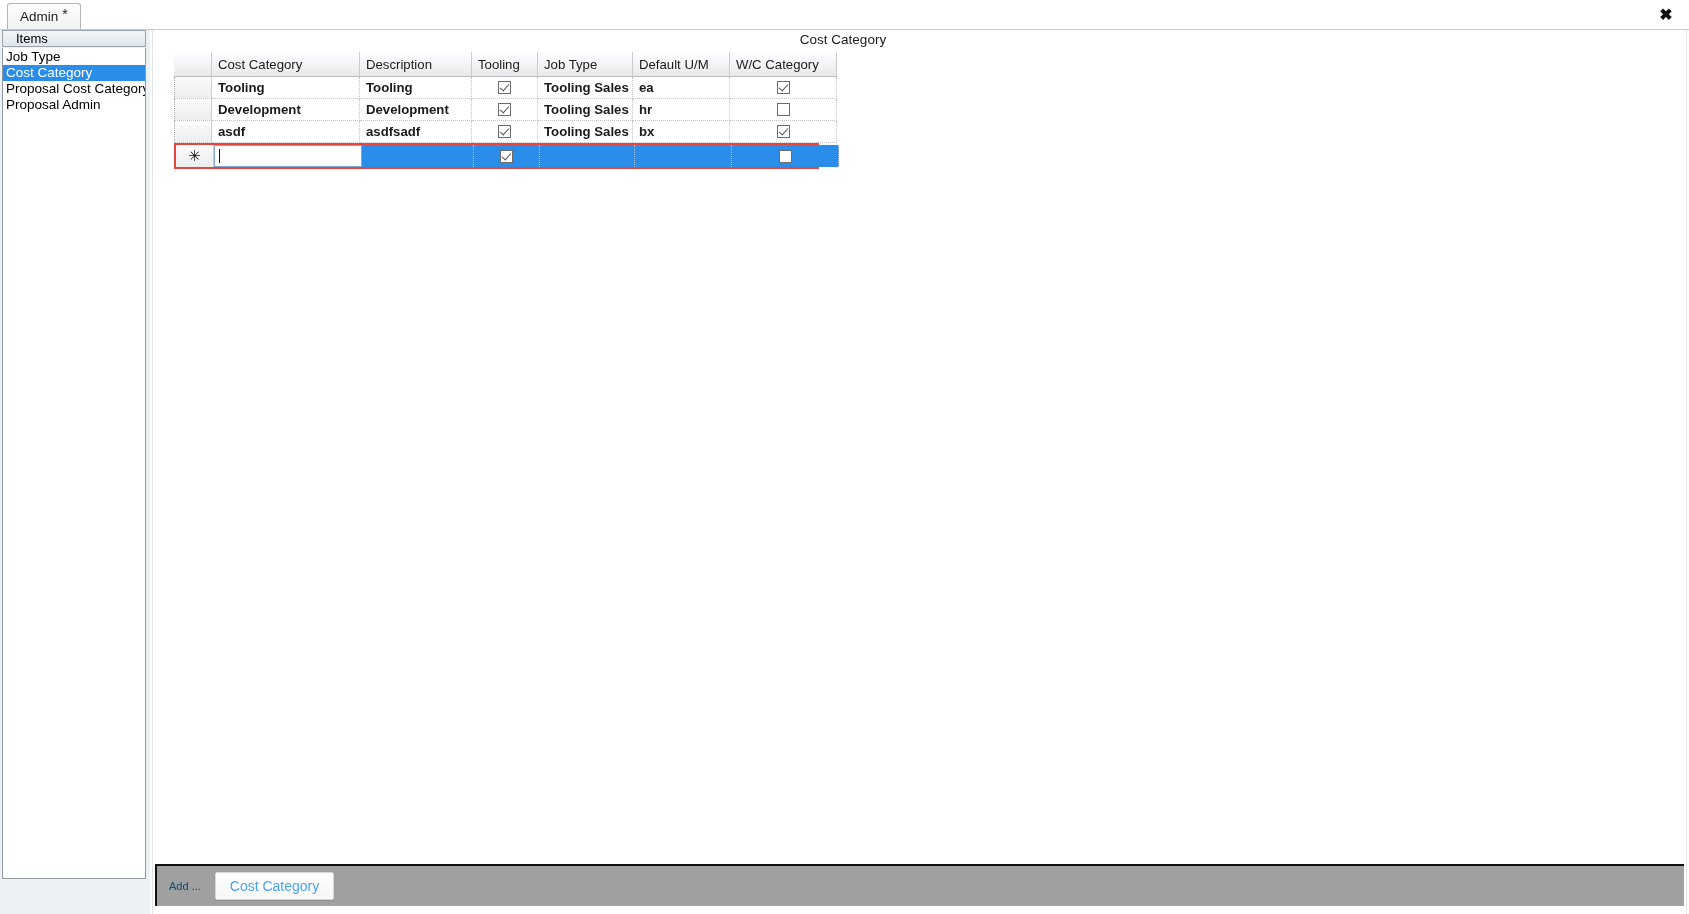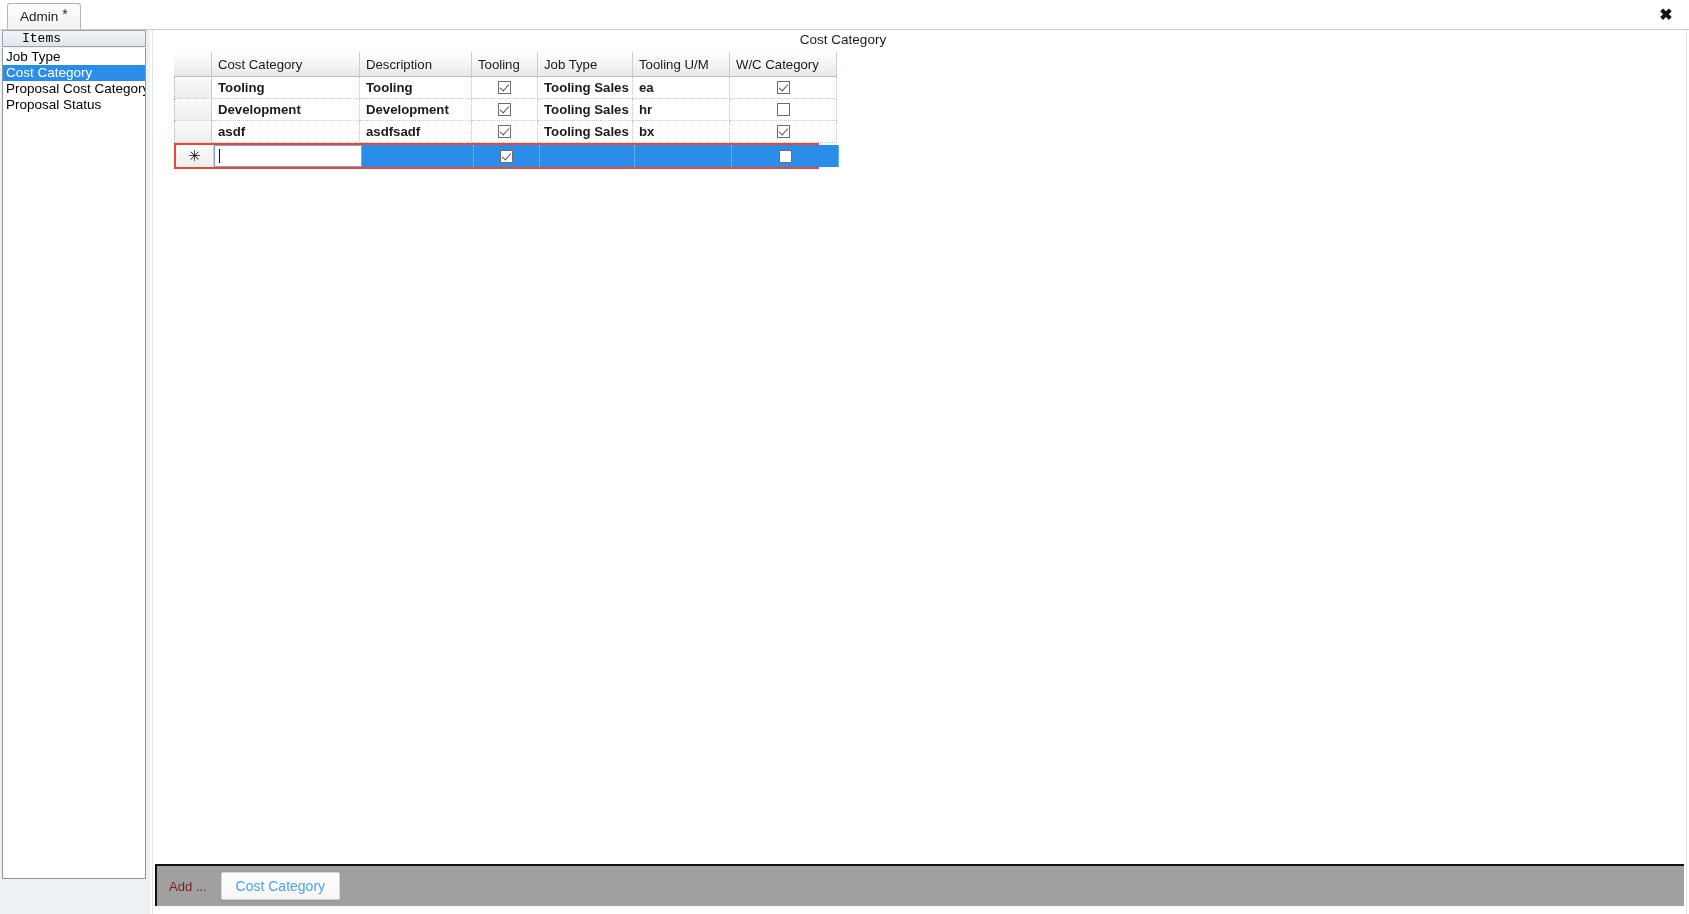--- a/index.html
+++ b/index.html
@@ -95,24 +95,23 @@
     position: absolute;
     left: 2px;
     top: 0px;
     width: 144px;
     height: 17px;
     background: linear-gradient(180deg,#f2f5f8 0%, #dfe5ea 100%);
     border: 1px solid #9aa3ac;
     box-sizing: border-box;
     display: flex;
     align-items: center;
-    padding-left: 19px;
+    padding-left: 13px;
     font-size: 13px;
     color: #000;
-    font-family: Liberation Mono, monospace;
   }
   #sidebar-list {
     position: absolute;
     left: 2px;
     top: 18px;
     width: 144px;
     height: 831px;
     background: #ffffff;
     border: 1px solid #8f98a1;
     border-top: none;
@@ -320,22 +319,22 @@
     height: 42px;
     background: #a0a0a0;
     border-top: 2px solid #111111;
     border-left: 2px solid #111111;
     box-sizing: border-box;
     display: flex;
     align-items: center;
     padding-left: 12px;
   }
   #toolbar-add-label {
-    font-size: 13px;
-    color: #7f1d1d;
+    font-size: 11px;
+    color: #0c4a6e;
     margin-right: 14px;
     white-space: nowrap;
   }
   .toolbar-button {
     background: linear-gradient(180deg,#fefefe 0%, #f6f6f6 100%);
     border: 1px solid #d8d8d8;
     border-radius: 2px;
     padding: 5px 14px;
     font-size: 14px;
     color: #4aa3f0;
@@ -356,38 +355,38 @@
     </div>
     <div id="close-window-button">✖</div>
   </div>
 
   <div id="sidebar">
     <div id="sidebar-header">Items</div>
     <div id="sidebar-list">
       <div class="sidebar-item">Job Type</div>
       <div class="sidebar-item selected">Cost Category</div>
       <div class="sidebar-item">Proposal Cost Category</div>
-      <div class="sidebar-item">Proposal Status</div>
+      <div class="sidebar-item">Proposal Admin</div>
     </div>
   </div>
 
   <div id="content-panel">
     <div id="content-inner">
 
       <div id="content-title">Cost Category</div>
 
       <div id="data-grid">
 
         <div class="grid-row grid-header">
           <div class="rowhdr col-rowhdr"></div>
           <div class="cell col-name">Cost Category</div>
           <div class="cell col-desc">Description</div>
           <div class="cell col-active">Tooling</div>
           <div class="cell col-jobtype">Job Type</div>
-          <div class="cell col-uom">Tooling U/M</div>
+          <div class="cell col-uom">Default U/M</div>
           <div class="cell col-wc">W/C Category</div>
         </div>
 
         <div class="grid-body">
 
           <div class="grid-row">
             <div class="rowhdr col-rowhdr"></div>
             <div class="cell col-name">Tooling</div>
             <div class="cell col-desc">Tooling</div>
             <div class="cell col-active center">

